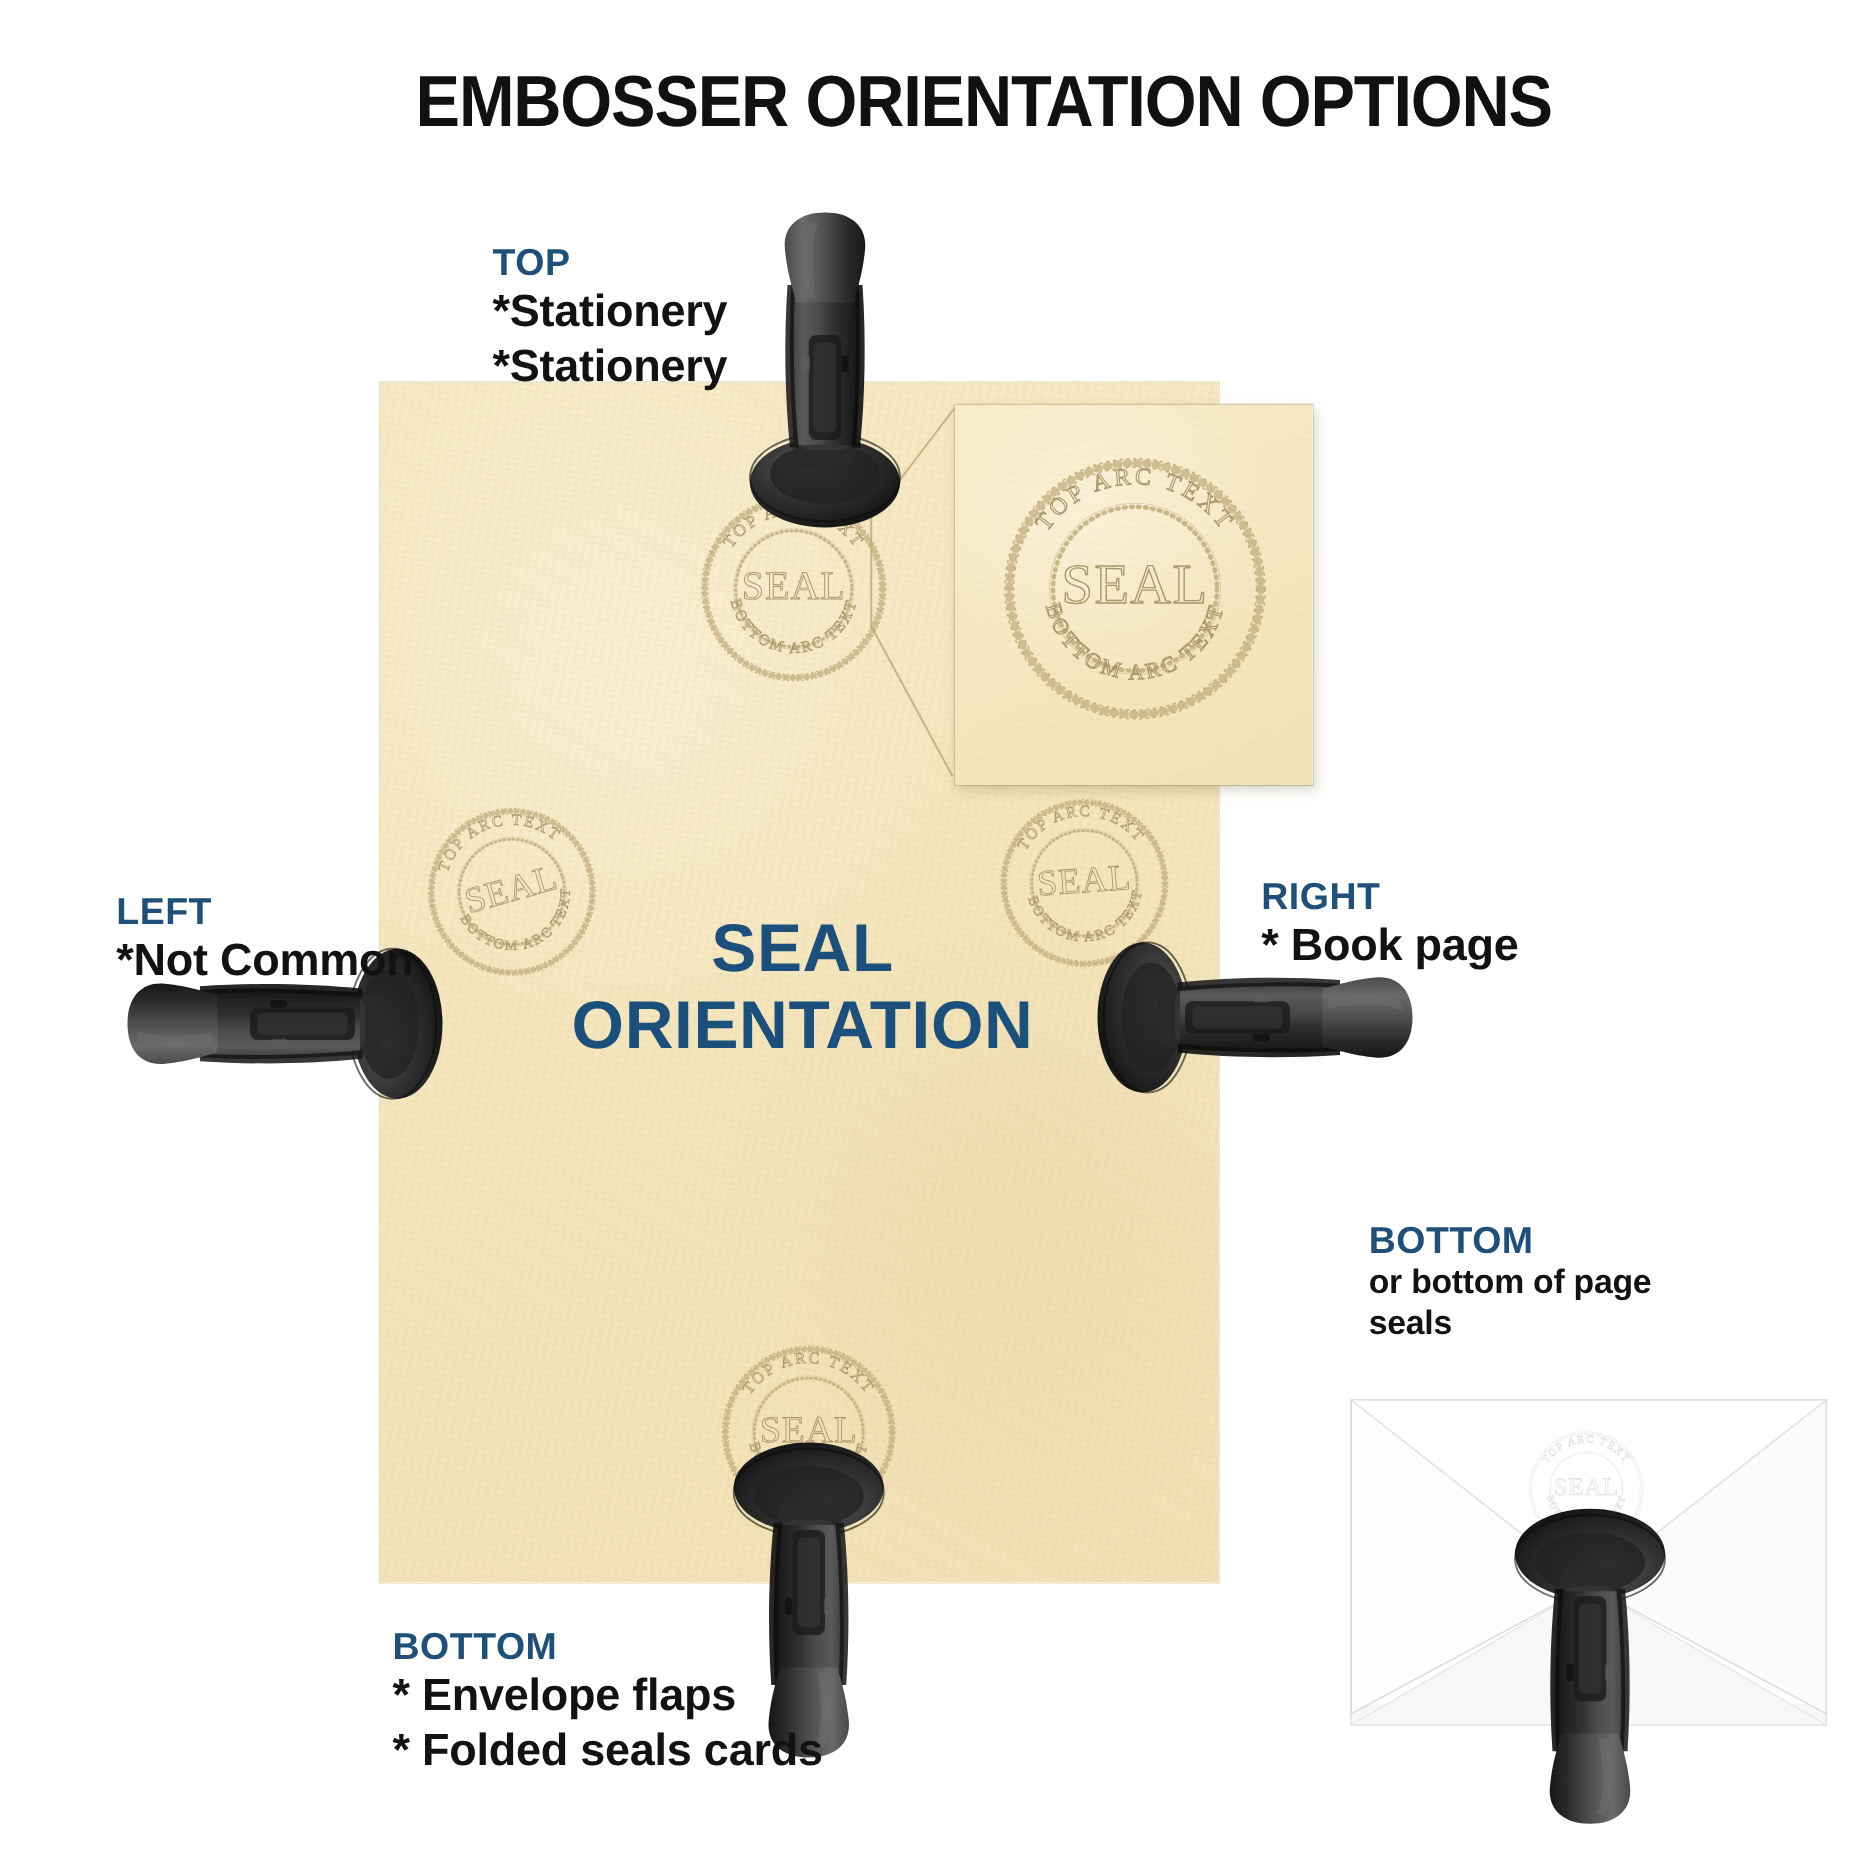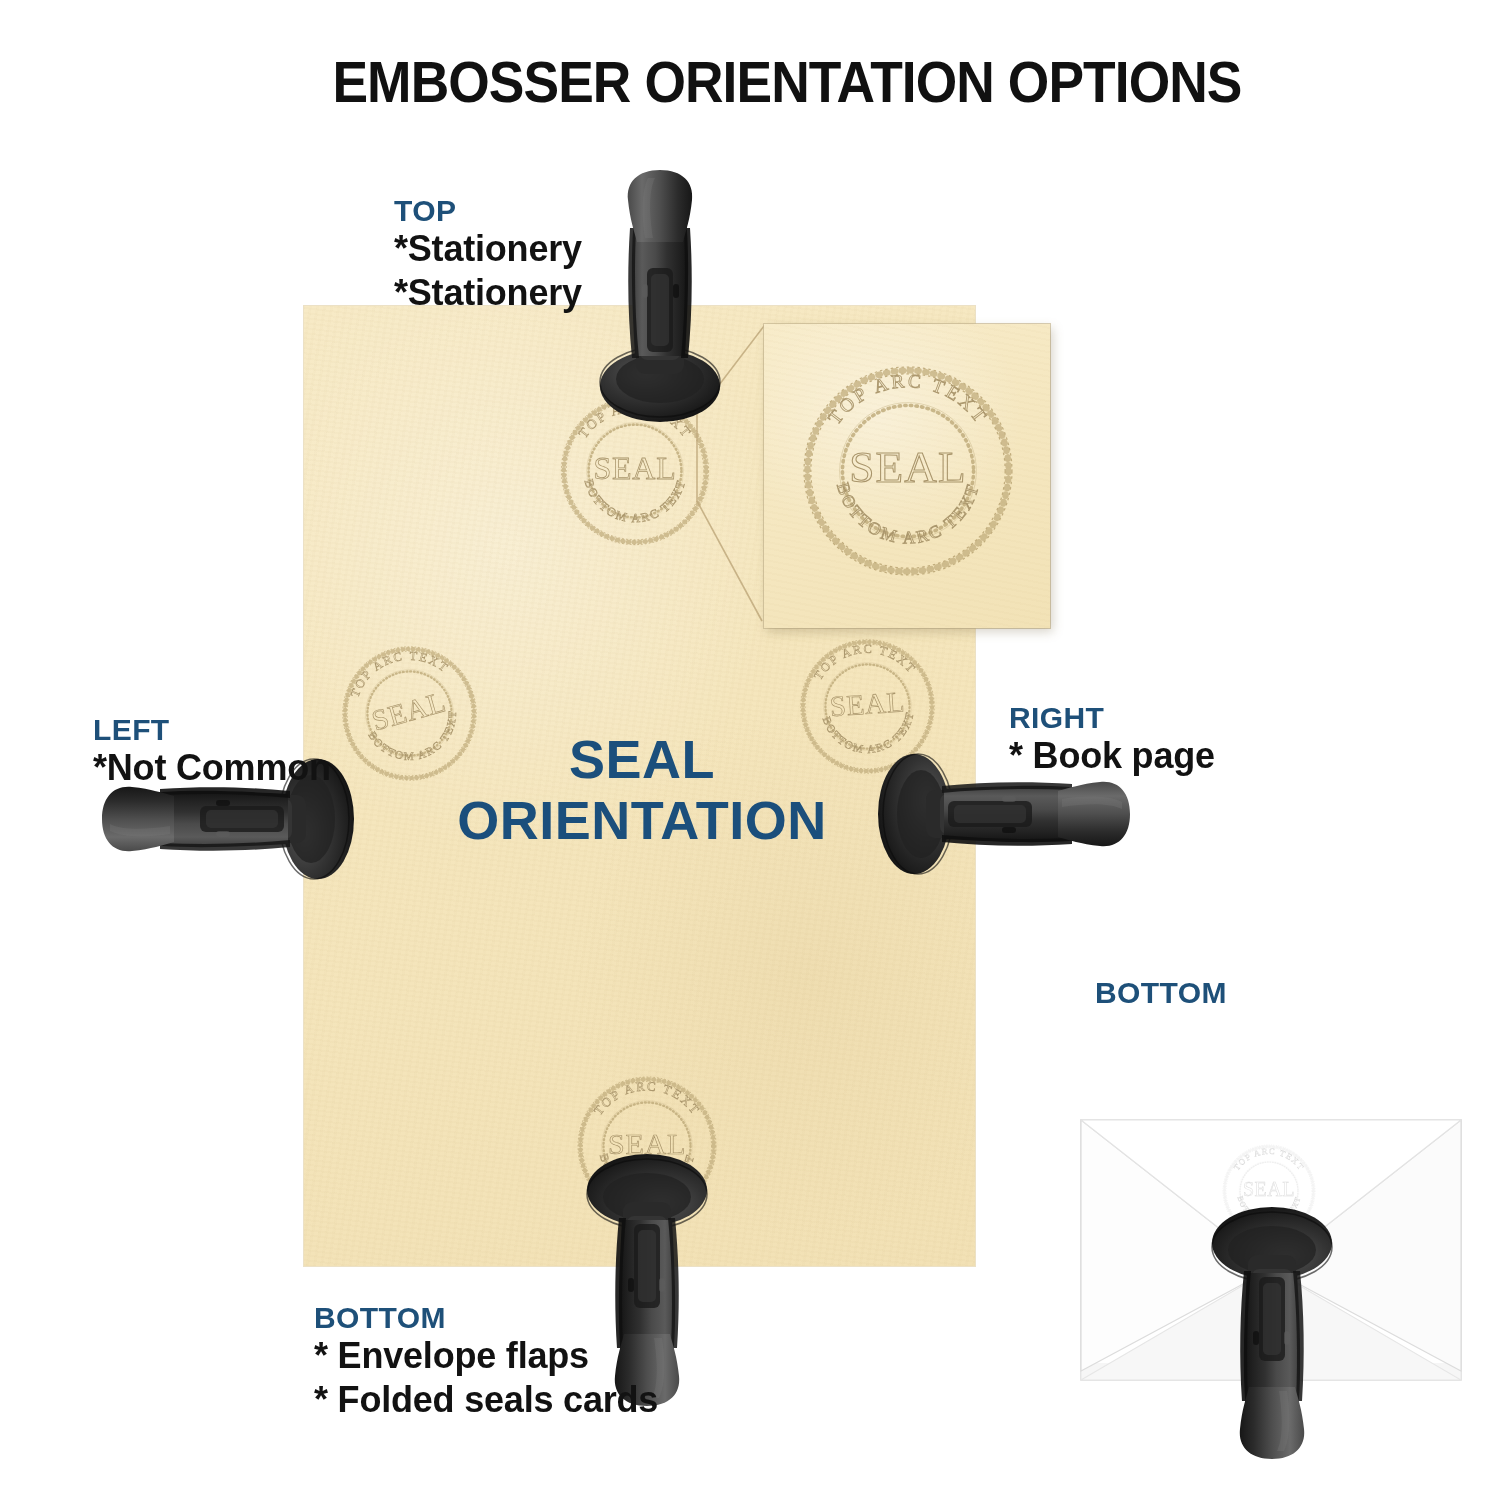--- a/index.html
+++ b/index.html
@@ -298,15 +298,16 @@
   </div>
 
   <div class="lbl" id="label-bottom-left">
     <div class="head">BOTTOM</div>
     <div class="sub">* Envelope flaps</div>
     <div class="sub">* Folded seals cards</div>
   </div>
 
   <div class="lbl" id="label-bottom-right">
     <div class="head">BOTTOM</div>
+    <div class="sub">or bottom of page seals</div>
   </div>
 
 </div>
 
 </body></html>

